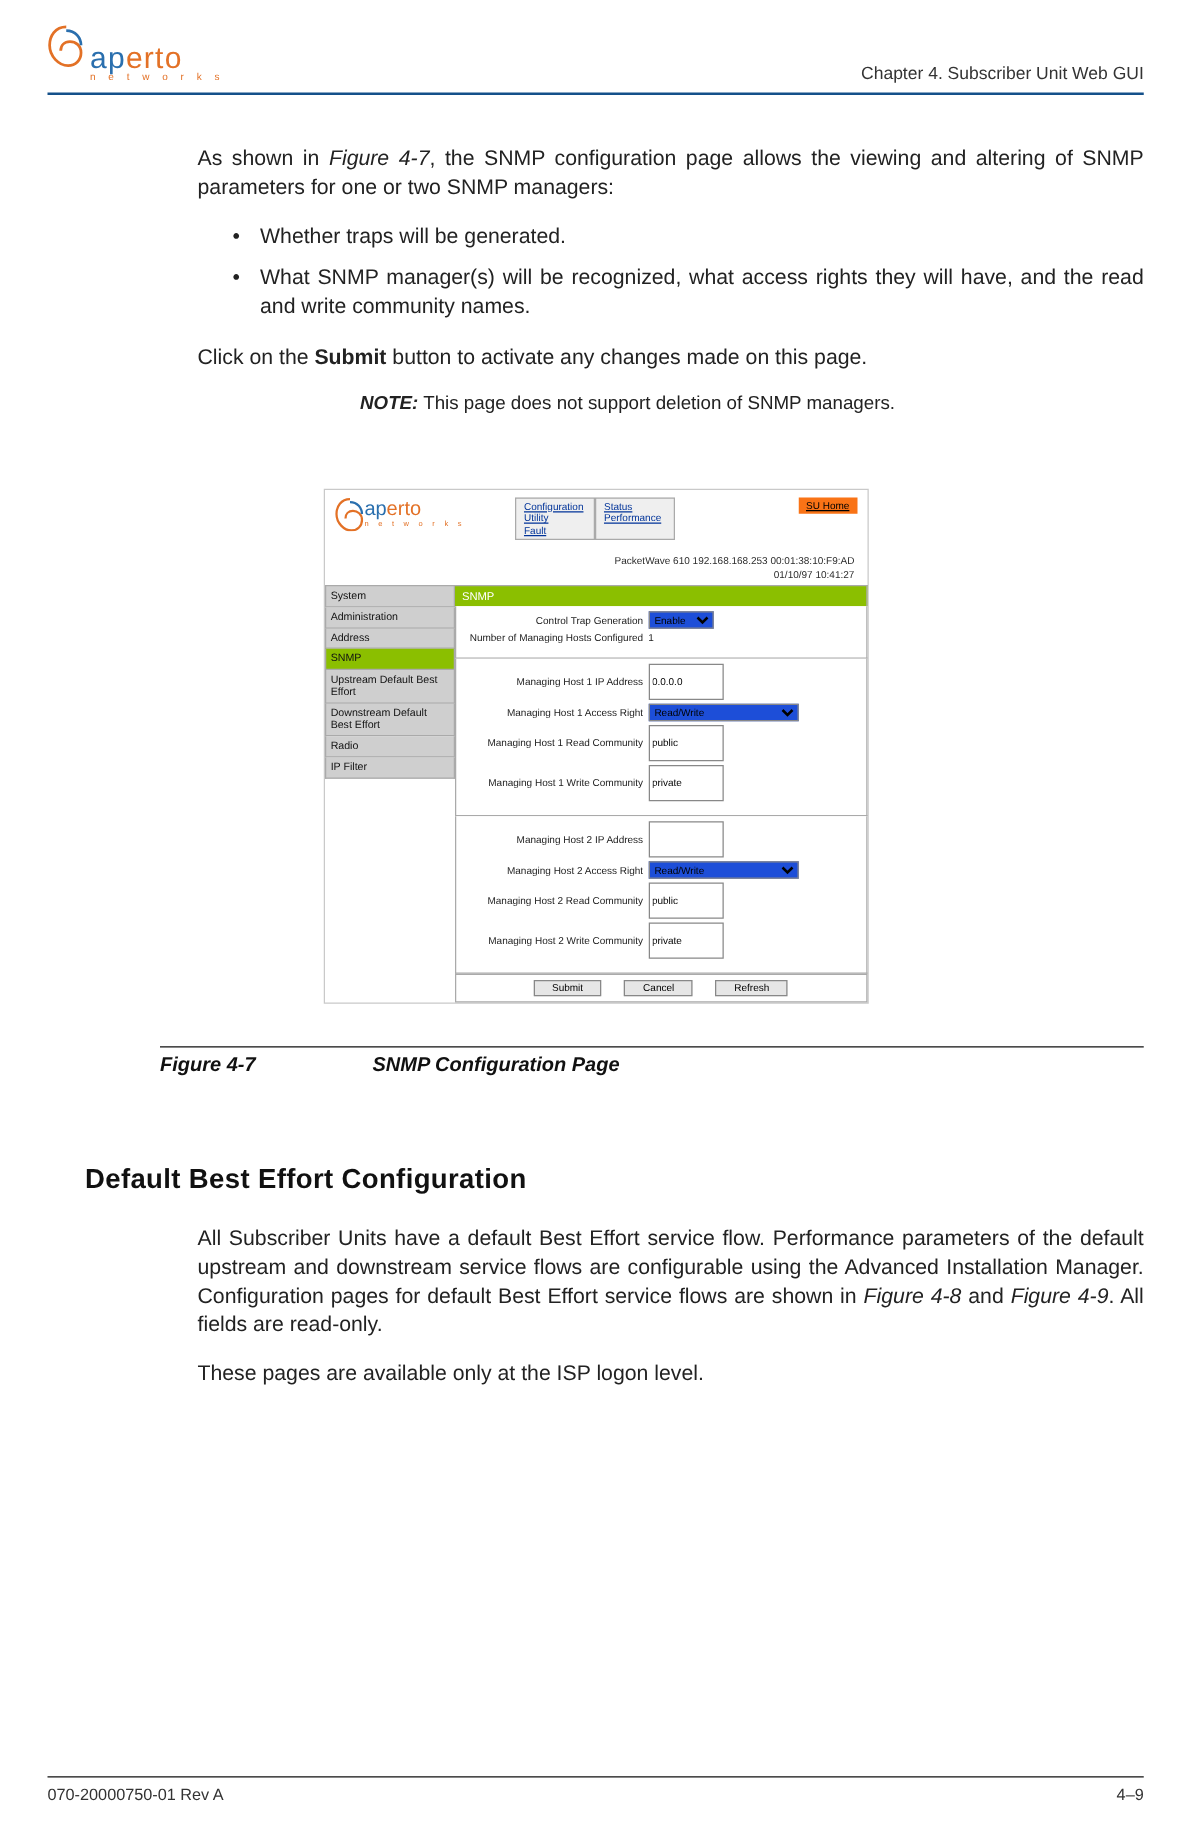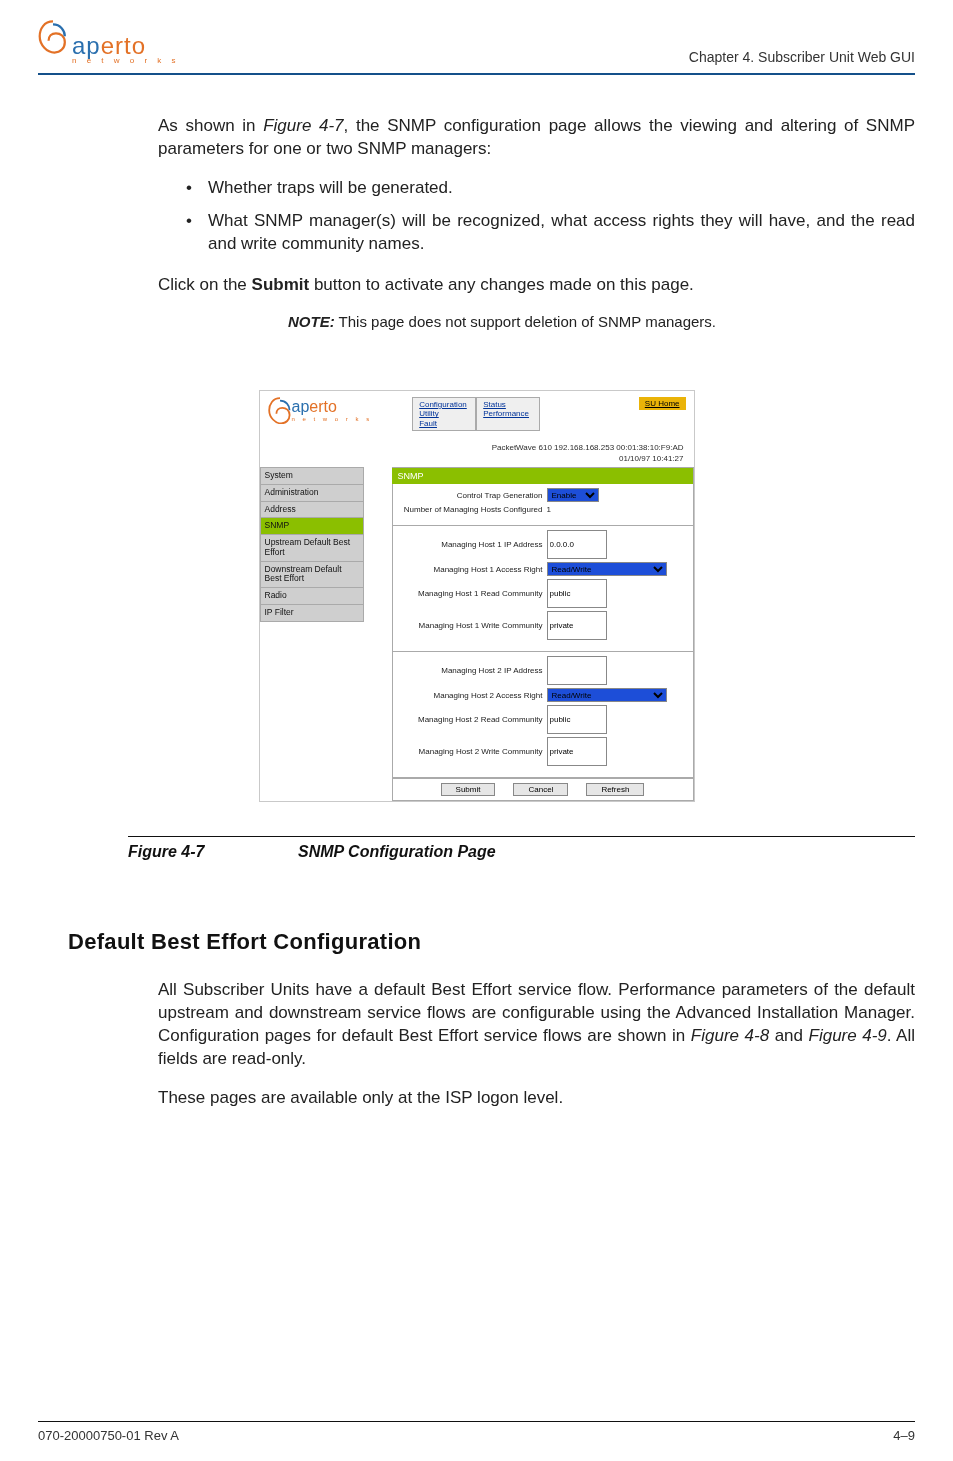--- a/index.html
+++ b/index.html
@@ -40,23 +40,23 @@
   .fig-header { display: flex; align-items: flex-start; padding: 6px 8px 2px 8px; }
   .fig-logo { display: flex; align-items: center; margin-right: 40px; }
   .fig-logo-swirl { width: 24px; height: 26px; }
   .fig-logo-text { font-family: Verdana, sans-serif; }
   .fig-logo-text .blue { color: #2a6fae; font-size: 16px; }
   .fig-logo-text .orange { color: #e37126; font-size: 16px; }
   .fig-logo-sub { color: #e37126; font-size: 6px; letter-spacing: 3px; display: block; text-align: right; }
   .tab-cluster { display: flex; gap: -1px; }
   .tab-box { border: 1px solid #aaa; background: #efefef; padding: 2px 6px; font-size: 8px; line-height: 1.2; width: 64px; }
   .tab-box a { color: #003399; text-decoration: underline; display: block; }
-  .su-home { margin-left: auto; background: #eab308; color: #000; font-size: 8px; padding: 2px 6px; text-decoration: underline; }
+  .su-home { margin-left: auto; background: #f97316; color: #000; font-size: 8px; padding: 2px 6px; text-decoration: underline; }
   .status-line { text-align: right; font-size: 8px; color: #2c2c2c; padding: 10px 10px 2px 0; line-height: 1.35; }
-  .fig-body { display: flex; gap: 28px; }
+  .fig-body { display: flex; }
   .sidebar { width: 104px; }
   .sidebar .side-item { background: #cfcfcf; border: 1px solid #aaa; border-top: none; padding: 3px 4px; font-size: 8.5px; line-height: 1.15; color: #111; }
   .sidebar .side-item:first-child { border-top: 1px solid #aaa; }
   .sidebar .side-item.active { background: #8bbf00; }
   .main-panel { flex: 1; }
   .panel-title { background: #8bbf00; color: #fff; font-size: 9px; padding: 3px 6px; border-top: 1px solid #aaa; border-right: 1px solid #aaa; }
   .form-area { border: 1px solid #aaa; border-top: none; background: #fff; padding: 4px 6px 8px 6px; }
   .form-row { display: flex; align-items: center; margin-bottom: 3px; }
   .form-row .lbl { width: 148px; text-align: right; font-size: 8px; color: #222; padding-right: 4px; }
   .form-row .val { font-size: 8px; }

